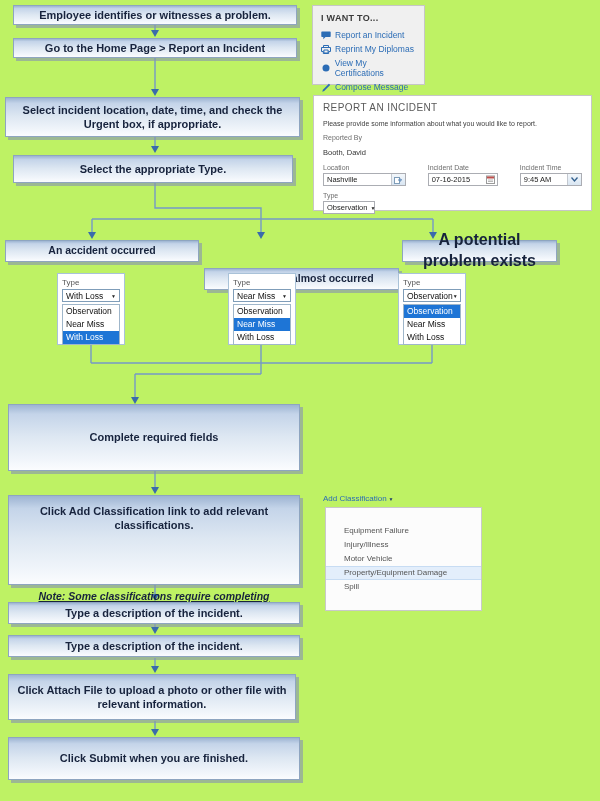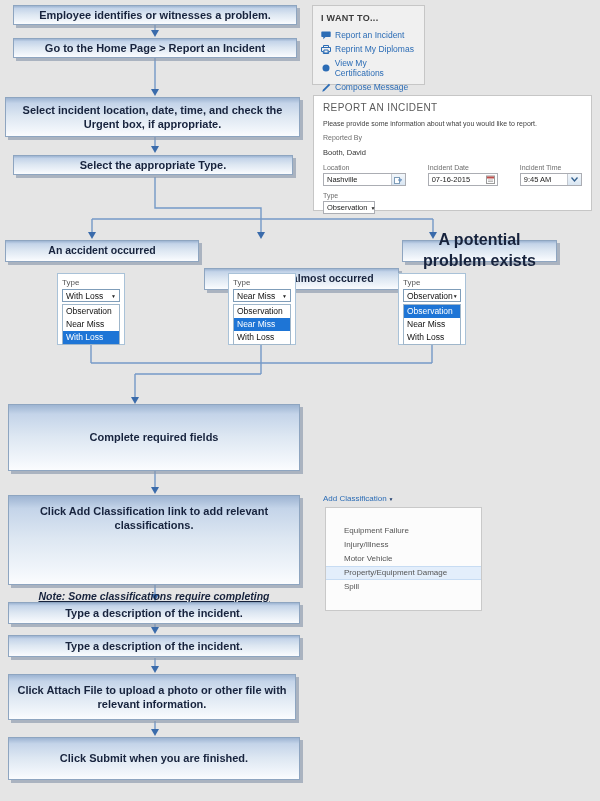--- a/index.html
+++ b/index.html
@@ -1,16 +1,16 @@
 <!DOCTYPE html>
 <html><head>
 <meta charset="utf-8">
 <style>
   html,body{margin:0;padding:0;background:#fff;}
-  .canvas{position:relative;width:600px;height:801px;background:#e5e5e5;
+  .canvas{position:relative;width:600px;height:801px;background:#bef264;
           font-family:"Liberation Sans",sans-serif;overflow:hidden;}
 
   
   .fbox{position:absolute;box-sizing:border-box;display:flex;flex-direction:column;
         align-items:center;justify-content:center;text-align:center;
         background:linear-gradient(180deg,#9db4d2 0%,#c4d4e9 14%,#dde7f2 48%,#f2f6fb 86%,#fbfcfe 100%);
         border:1px solid #8ea5c0;box-shadow:3px 3px 0 rgba(138,152,172,.65);
         color:#17233d;font-weight:bold;font-size:11px;line-height:1.3;padding:2px 8px;}
   .fbox .note{font-style:italic;font-weight:600;font-size:10.5px;margin-top:9px;text-decoration:underline;}
   .fbox b{font-weight:bold;}
@@ -109,21 +109,21 @@
 
   <div class="fbox" style="left:13px;top:5px;width:284px;height:20px;">
     <span>Employee identifies or witnesses a problem.</span>
   </div>
   <div class="fbox" style="left:13px;top:38px;width:284px;height:20px;">
     <span>Go to the Home Page &gt; Report an Incident</span>
   </div>
   <div class="fbox" style="left:5px;top:97px;width:295px;height:40px;">
     <span>Select incident location, date, time, and check the Urgent box, if appropriate.</span>
   </div>
-  <div class="fbox" style="left:13px;top:155px;width:280px;height:20px;">
+  <div class="fbox" style="left:13px;top:155px;width:280px;height:28px;">
     <span>Select the appropriate Type.</span>
   </div>
 
   <div class="fbox" style="left:5px;top:240px;width:194px;height:22px;font-size:10.5px;">
     <span>An accident occurred</span>
   </div>
   <div class="fbox" style="left:204px;top:240px;width:195px;height:22px;font-size:10.5px;margin-top:28px;">
     <span>An accident almost occurred</span>
   </div>
   <div class="fbox" style="left:402px;top:240px;width:155px;height:22px;font-size:16px;">

